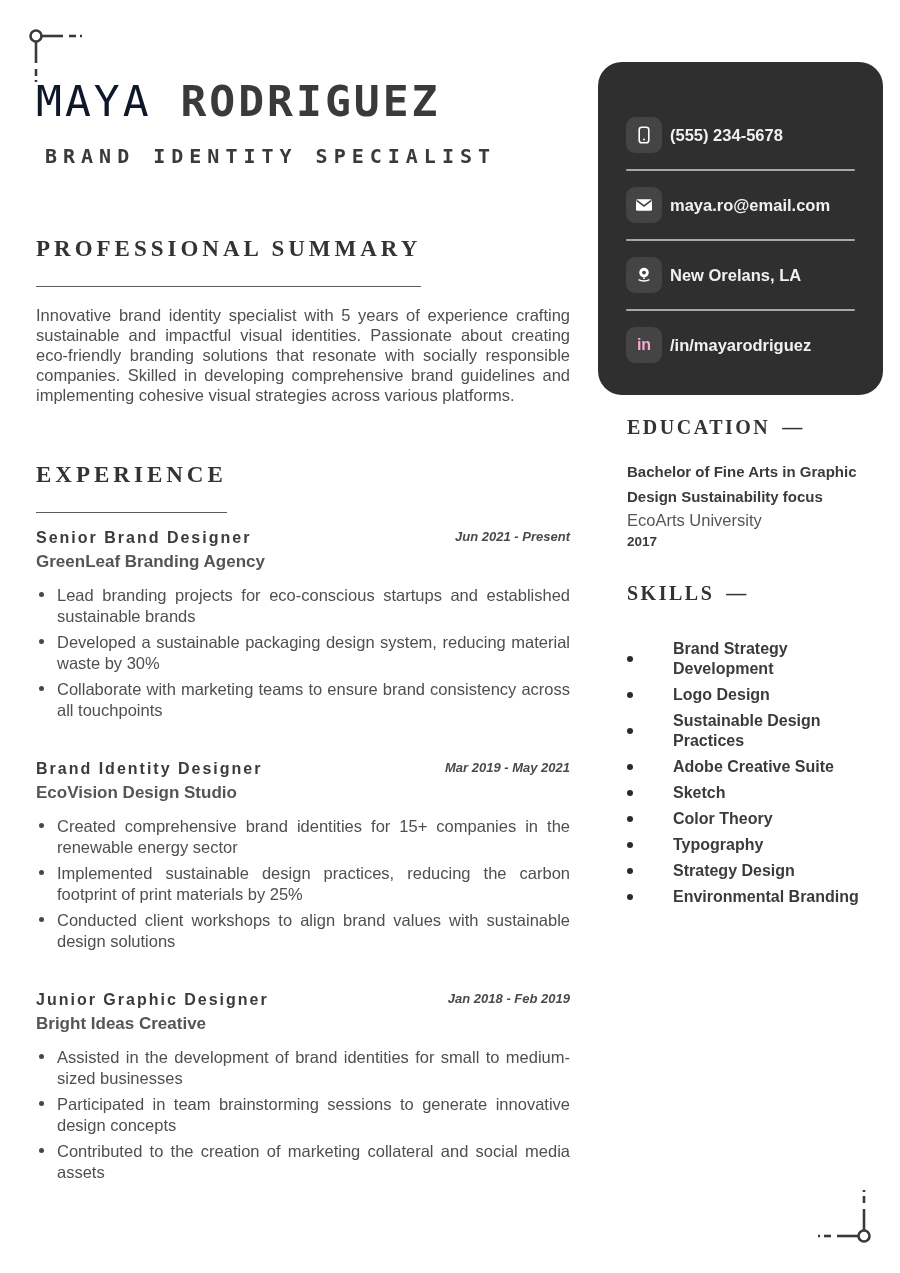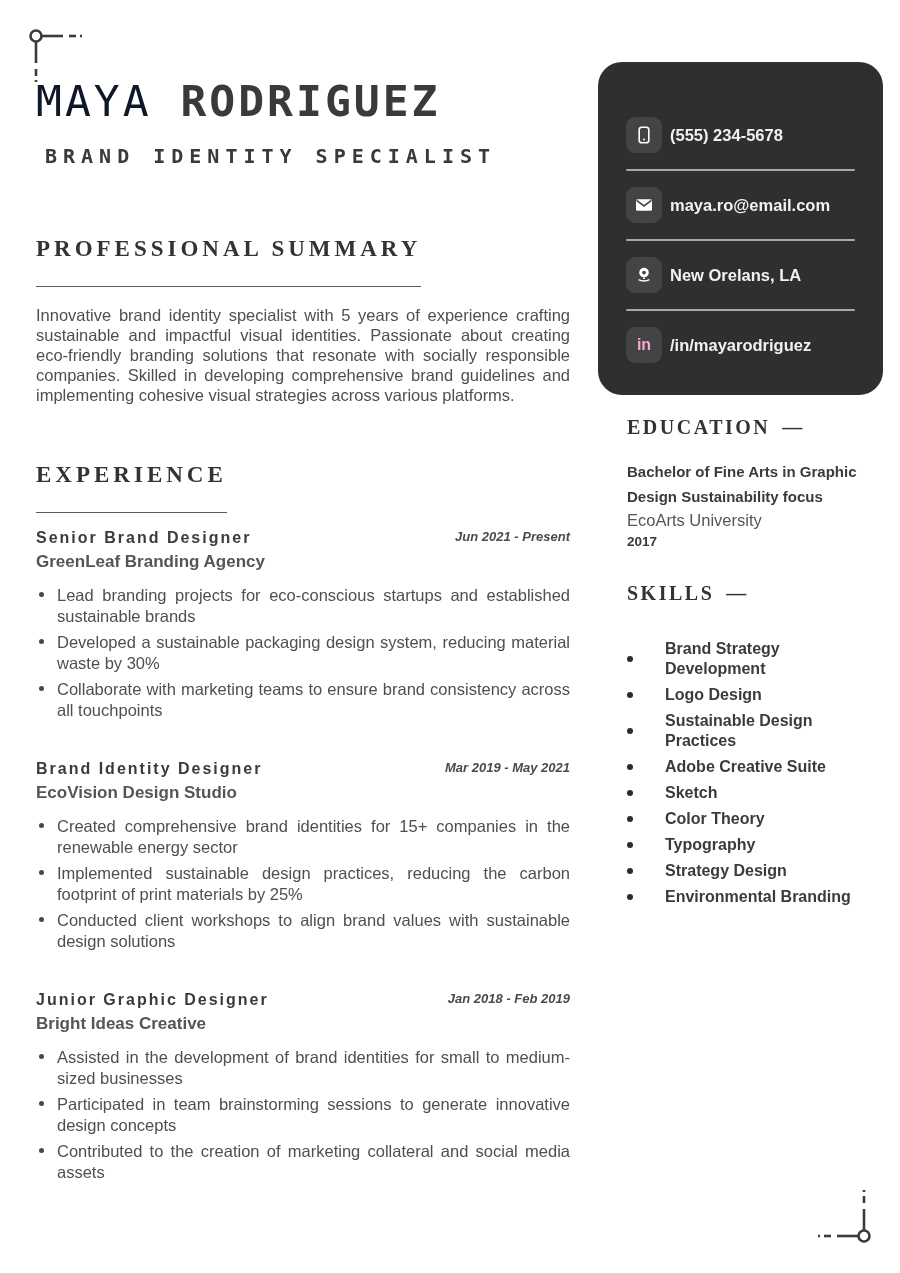--- a/index.html
+++ b/index.html
@@ -76,21 +76,21 @@
     font-family:"Liberation Serif", serif; font-weight:700; font-size:20px;
     letter-spacing:2.5px; color:#333333; white-space:nowrap;
   }
   .side-section h3 .dash { margin-left:12px; letter-spacing:0; }
   .education { position:absolute; left:627px; top:416px; width:256px; }
   .edu-degree { margin-top:20px; font-size:15px; font-weight:700; line-height:25px; color:#3b3b3b; }
   .edu-school { margin-top:2px; font-size:16.5px; color:#555555; }
   .edu-year { margin-top:4px; font-size:13.5px; font-weight:700; color:#3b3b3b; }
   .skills { position:absolute; left:627px; top:582px; width:256px; }
   .skills ul { margin-top:34px; list-style:none; display:flex; flex-direction:column; gap:6px; }
-  .skills li { display:flex; align-items:center; gap:32px; }
+  .skills li { display:flex; align-items:center; gap:32px;justify-content:space-between; }
   .skill-dot { width:6px; height:6px; border-radius:50%; background:#2b2b2b; flex:0 0 6px; }
   .skill-text { font-size:16px; font-weight:700; line-height:20px; color:#3b3b3b; width:210px; }
 </style>
 </head>
 <body>
 
 <div class="page">
 
   <div class="deco-top">
     <svg width="64" height="64" viewBox="0 0 64 64">

